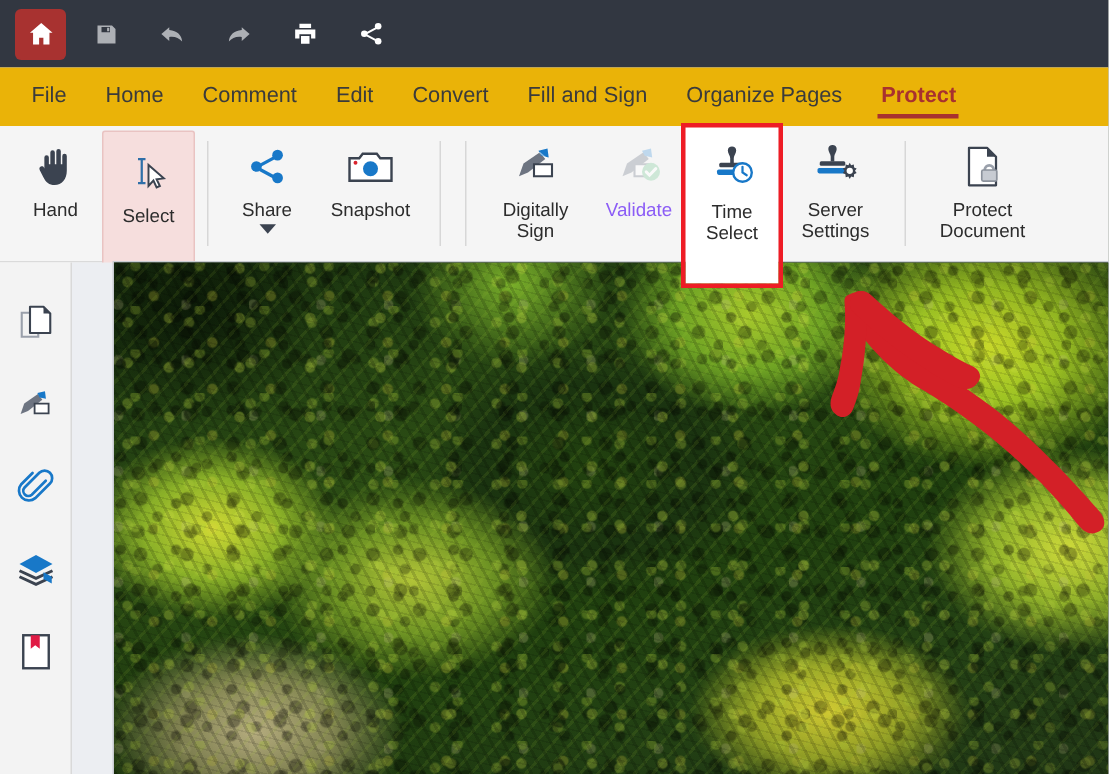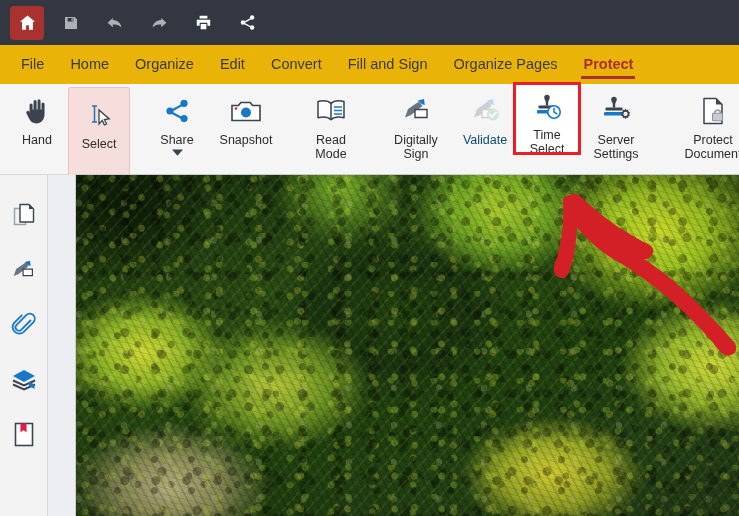--- a/index.html
+++ b/index.html
@@ -86,25 +86,25 @@
     text-align: center; line-height: 14px;
     margin-top: 4px;
   }
   .ritem.selected {
     background: #f6dedd;
     border: 1px solid #e9c3c2;
     border-radius: 2px;
     height: 96px;
     margin-top: 3px;
   }
-  .ritem.disabled .lbl { color: #0c4a6e; }
+  .ritem.disabled .lbl { color: #8b5cf6; }
   .ritem.highlight {
     outline: 3px solid #ee1c25;
     background: #ffffff;
-    height: 67px;
+    height: 104px;
     margin-top: 1px;
     z-index: 5;
   }
   .caret { margin-top: 1px; }
 
   
   .rail {
     position: absolute; left: 0; top: 175px;
     width: 48px; height: 341px;
     background: #f3f3f3;
@@ -234,21 +234,21 @@
             <circle cx="18.5" cy="19" r="3.1"></circle>
           <path d="M7.4 10.6l9.6-5.2.9 1.6-9.6 5.2zM8.3 12.7l9.6 5.2-.9 1.6-9.6-5.2z"></path>
         </svg>
       </span>
     </div>
   </div>
 
   <div class="tabs">
     <div class="tab">File</div>
     <div class="tab">Home</div>
-    <div class="tab">Organize</div>
+    <div class="tab">Comment</div>
     <div class="tab">Edit</div>
     <div class="tab">Convert</div>
     <div class="tab">Fill and Sign</div>
     <div class="tab">Organize Pages</div>
     <div class="tab active">Protect</div>
   </div>
 
   <div class="ribbon">
 
     <div class="rgroup">
@@ -301,37 +301,20 @@
             <circle cx="16" cy="14.5" r="5" fill="#1878c8"></circle>
             <circle cx="6" cy="10.5" r="1.3" fill="#d9232d"></circle>
           </svg>
         </span>
         <span class="lbl">Snapshot</span>
       </div>
     </div>
 
     <div class="rsep"></div>
 
-    <div class="rgroup">
-      <div class="ritem">
-        <span class="ico">
-          <svg class="ic" width="34" height="28" viewBox="0 0 34 28">
-            <path d="M17 6.5C13.8 3.6 8.8 3.4 4 4.6v16.2c4.8-1.2 9.8-1 13 1.9 3.2-2.9 8.2-3.1 13-1.9V4.6c-4.8-1.2-9.8-1-13 1.9z" fill="#ffffff" stroke="#3b4350" stroke-width="1.5" stroke-linejoin="round"></path>
-            <path d="M17 6.5v16.2" stroke="#3b4350" stroke-width="1.5"></path>
-            <g stroke="#1878c8" stroke-width="1.5">
-                <path d="M20 10h8M20 13.5h8M20 17h8"></path>
-              </g>
-          </svg>
-        </span>
-        <span class="lbl">
-          <span>Read</span><br>
-          <span>Mode</span>
-        </span>
-      </div>
-    </div>
 
     <div class="rsep"></div>
 
     <div class="rgroup">
 
       <div class="ritem wide">
         <span class="ico">
           <svg class="ic" width="34" height="28" viewBox="0 0 34 28">
             <path d="M6 20.5l3-8.5 11-7.5 3.5 4.5-11.5 9z" fill="#6d7481"></path>
             <path d="M19 3.5l6-1.5.8 6-5-1.2z" fill="#1878c8"></path>

